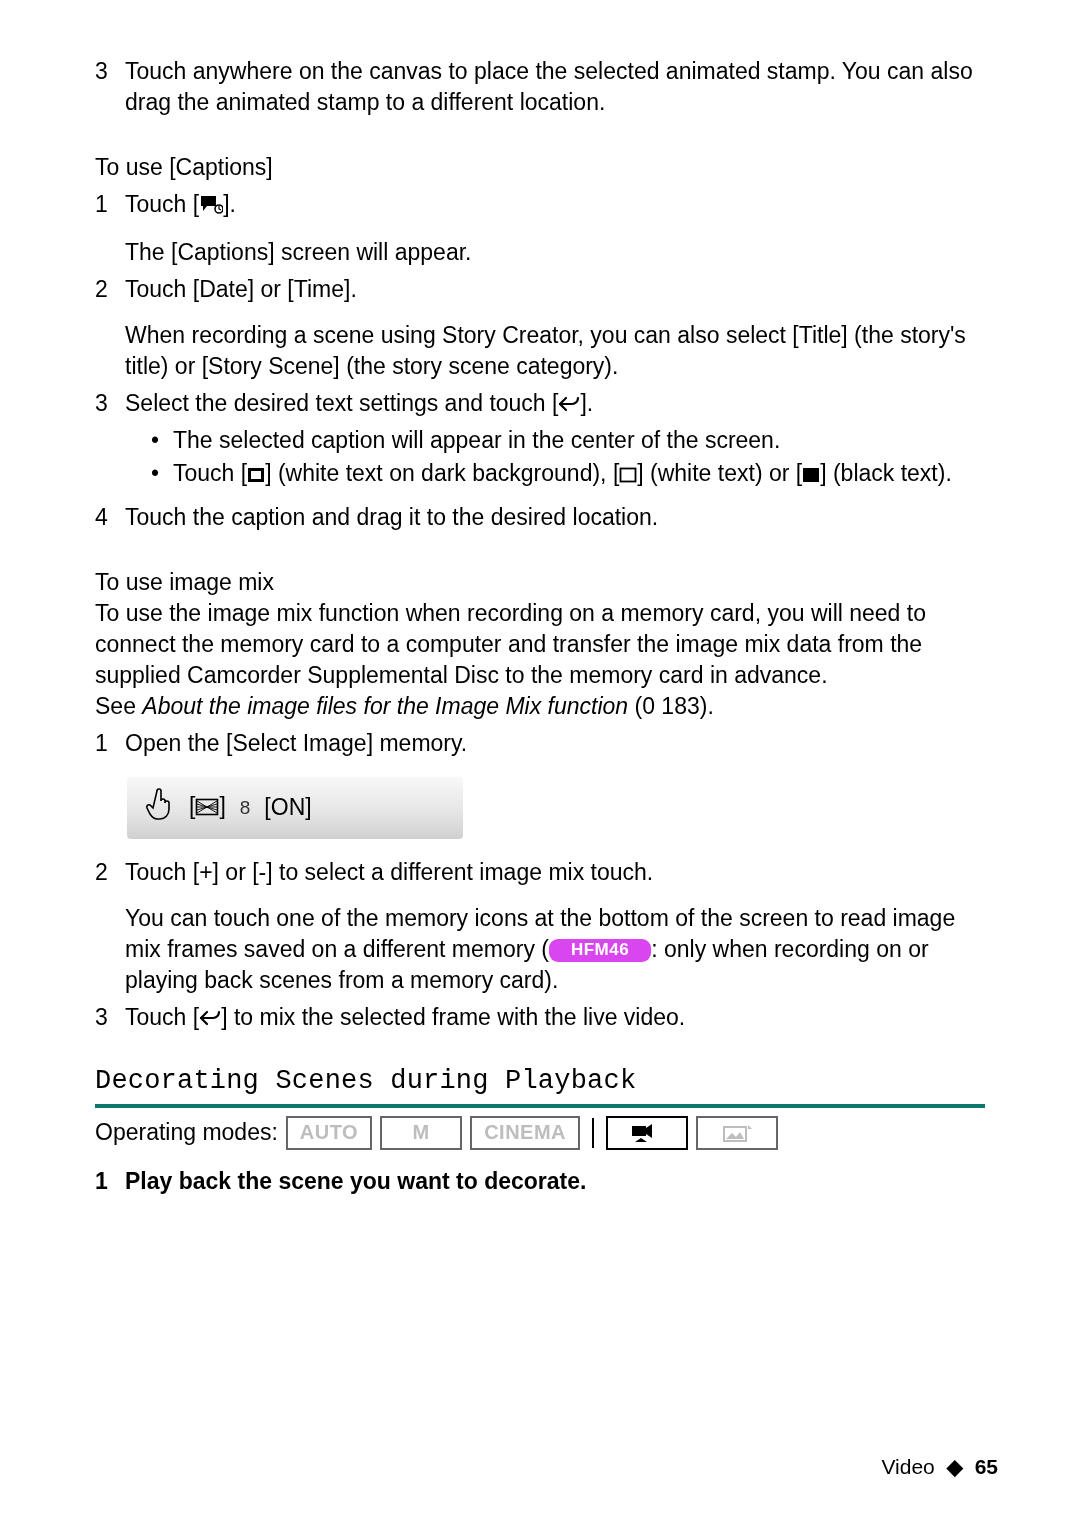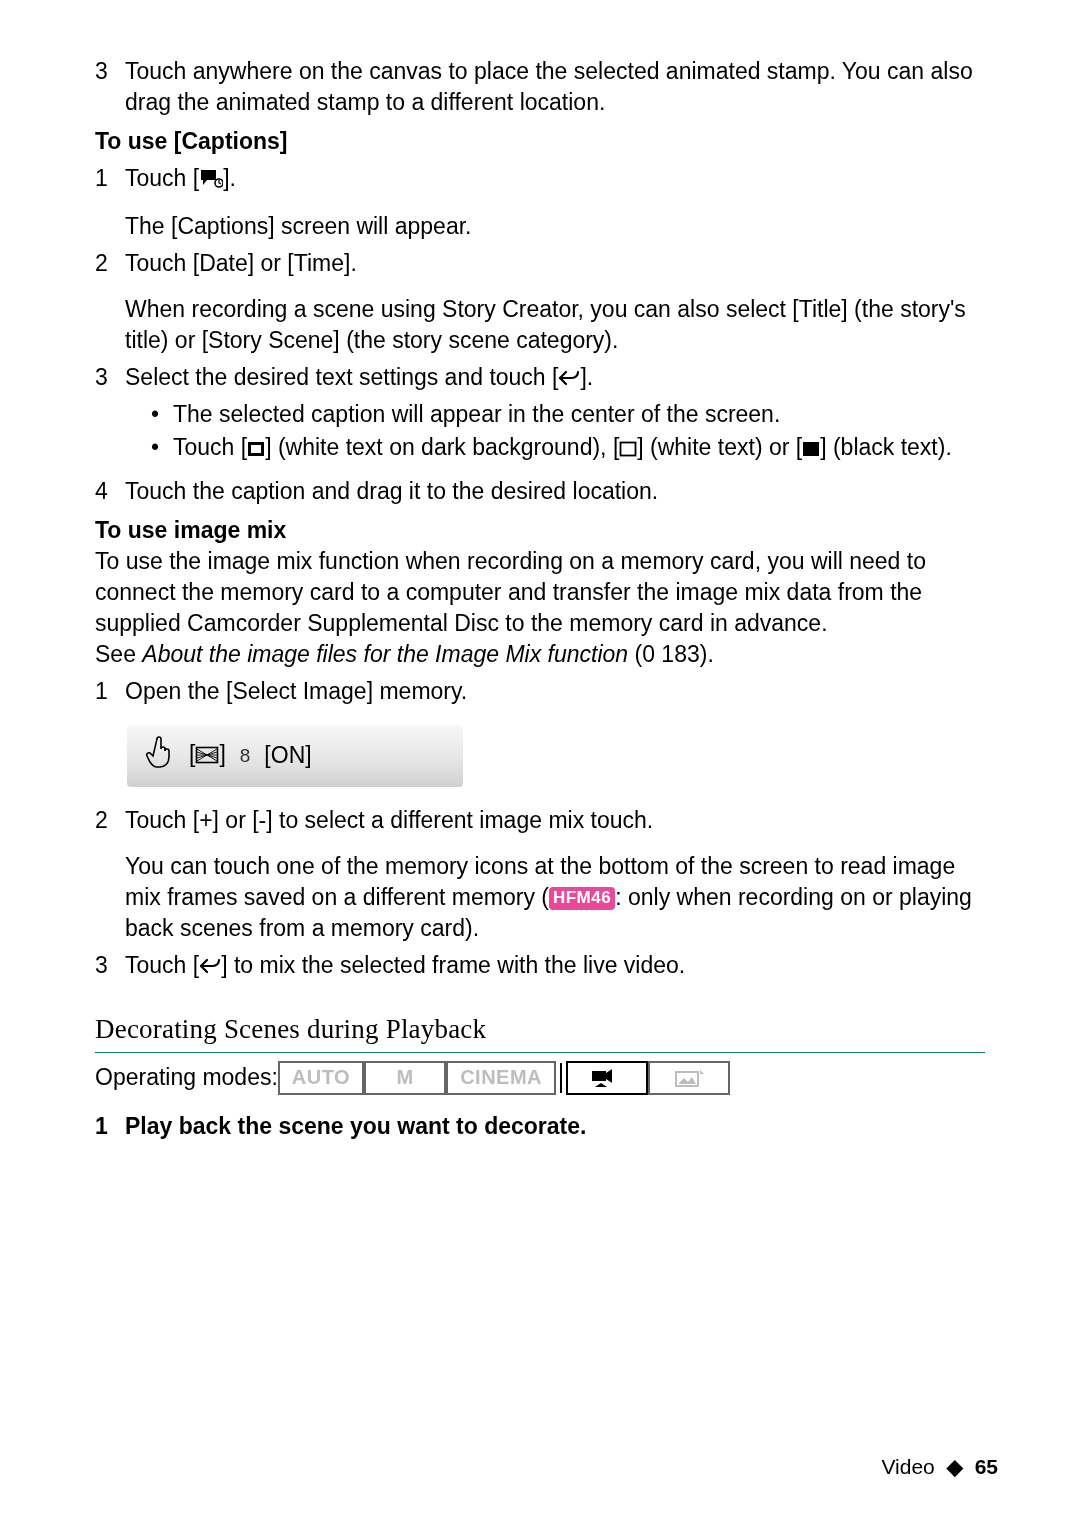--- a/index.html
+++ b/index.html
@@ -27,22 +27,22 @@
     margin: 6px 0;
   }
   .num {
     width: 30px;
     flex-shrink: 0;
   }
   .body {
     flex: 1;
   }
   .h {
-    font-weight: bold;
-    margin-top: 8px;
+    font-weight: normal;
+    margin-top: 34px;
   }
   .sub {
     margin-top: 15px;
   }
   .bullets {
     margin: 4px 0 4px 26px;
     padding: 0;
   }
   .bullets li {
     list-style: none;
@@ -55,26 +55,26 @@
     position: absolute;
     left: 0;
     top: 0;
   }
   .ico {
     display: inline-block;
     vertical-align: -2px;
   }
   .tag-box {
     display: inline-block;
-    background: #ec4899;
+    background: #d946ef;
     color: #fff;
     font-weight: bold;
     font-size: 17px;
-    padding: 0 4px;
-    border-radius: 4px;
+    padding: 0 22px;
+    border-radius: 9px;
     vertical-align: 2px;
     letter-spacing: 0.5px;
   }
   .italic {
     font-style: italic;
   }
   .step-bar {
     margin: 18px 0 18px 32px;
     background: linear-gradient(to bottom, #f8f8f8 0%, #e4e4e4 60%, #d0d0d0 100%);
     border-radius: 4px;
@@ -83,32 +83,33 @@
     align-items: center;
     gap: 14px;
     width: fit-content;
     min-width: 300px;
   }
   .step-bar .sep {
     font-size: 19px;
     color: #333;
   }
   .sect-title {
-    font-family: Liberation Serif, serif;
+    font-family: Liberation Mono, monospace;
     font-size: 27px;
     letter-spacing: 0.2px;
-    border-bottom: 1px solid #0f766e;
+    border-bottom: 4px solid #0f766e;
     padding-bottom: 4px;
     margin-top: 28px;
     margin-bottom: 2px;
     font-weight: normal;
   }
   .modes-row {
     display: flex;
     align-items: center;
+    gap: 8px;
     margin: 8px 0 16px 0;
     flex-wrap: wrap;
   }
   .mode {
     border: 2px solid #666;
     border-radius: 0;
     color: #bdbdbd;
     font-weight: bold;
     padding: 1px 12px;
     font-size: 20px;

